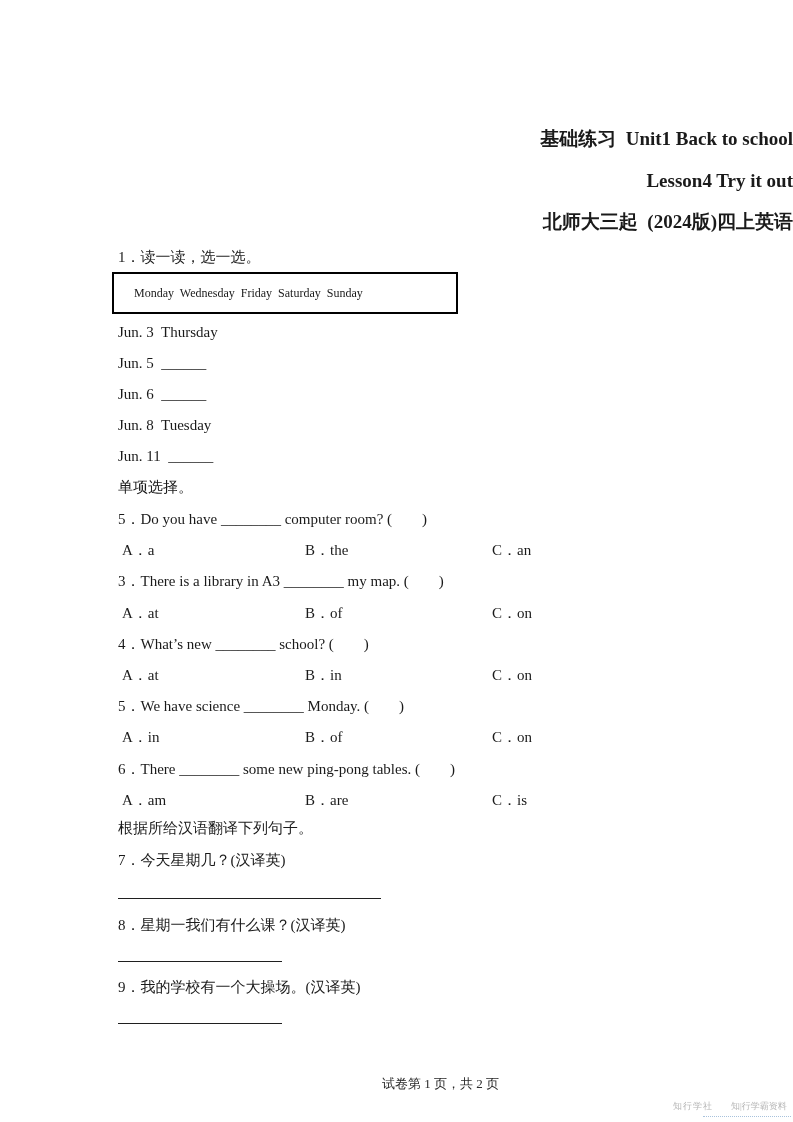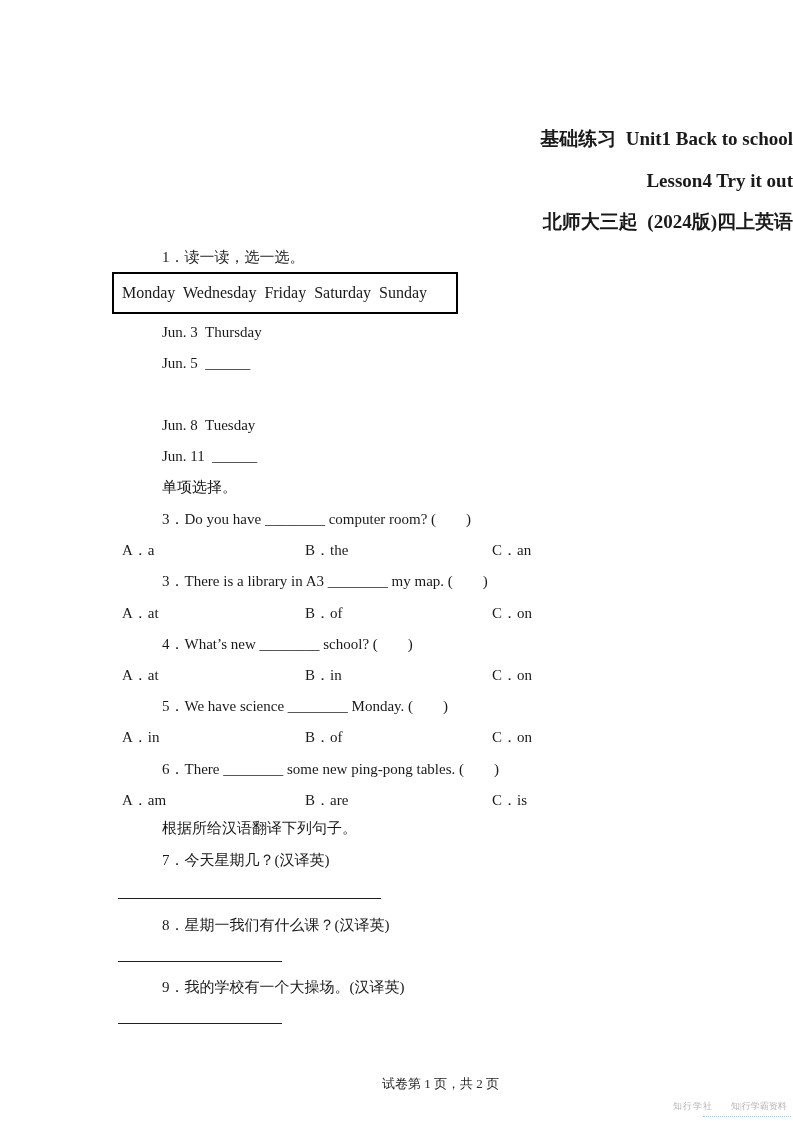--- a/index.html
+++ b/index.html
@@ -25,33 +25,32 @@
     font-weight: 700;
     line-height: 26px;
     white-space: pre;
   }
   .body-line {
     left: 118px;
     width: 600px;
     font-size: 15px;
     line-height: 20px;
     white-space: pre;
-    margin-left: 44px;
   }
   .word-bank-box {
     left: 112px;
     top: 272px;
     width: 346px;
     height: 42px;
     border: 2px solid #000000;
     box-sizing: border-box;
     display: flex;
     align-items: center;
-    padding-left: 8px;
-    font-size: 16px;
+    padding-left: 20px;
+    font-size: 12px;
     white-space: pre;
   }
   .options-row {
     left: 118px;
     width: 600px;
     height: 20px;
     font-size: 15px;
     line-height: 20px;
   }
   .options-row .opt-a { position: absolute; left: 4px; white-space: pre; }
@@ -98,26 +97,27 @@
   <div class="abs title-line" style="top:209px">北师大三起&nbsp; (2024版)四上英语</div>
 
   <div class="abs body-line" style="top:247px">1．读一读，选一选。</div>
 
   <div class="abs word-bank-box">
     <span>Monday&nbsp; Wednesday&nbsp; Friday&nbsp; Saturday&nbsp; Sunday</span>
   </div>
 
   <div class="abs body-line" style="top:322px">Jun. 3&nbsp; Thursday</div>
   <div class="abs body-line" style="top:353px">Jun. 5&nbsp; ______</div>
+  <div class="abs body-line" style="top:384px">Jun. 6&nbsp; ______</div>
   <div class="abs body-line" style="top:415px">Jun. 8&nbsp; Tuesday</div>
   <div class="abs body-line" style="top:446px">Jun. 11&nbsp; ______</div>
 
   <div class="abs body-line" style="top:477px">单项选择。</div>
 
-  <div class="abs body-line" style="top:509px">3．Do you have ________ computer room? (　　)</div>
+  <div class="abs body-line" style="top:509px">5．Do you have ________ computer room? (　　)</div>
   <div class="abs options-row" style="top:540px">
     <span class="opt-a">A．a</span>
     <span class="opt-b">B．the</span>
     <span class="opt-c">C．an</span>
   </div>
 
   <div class="abs body-line" style="top:571px">3．There is a library in A3 ________ my map. (　　)</div>
   <div class="abs options-row" style="top:603px">
     <span class="opt-a">A．at</span>
     <span class="opt-b">B．of</span>

